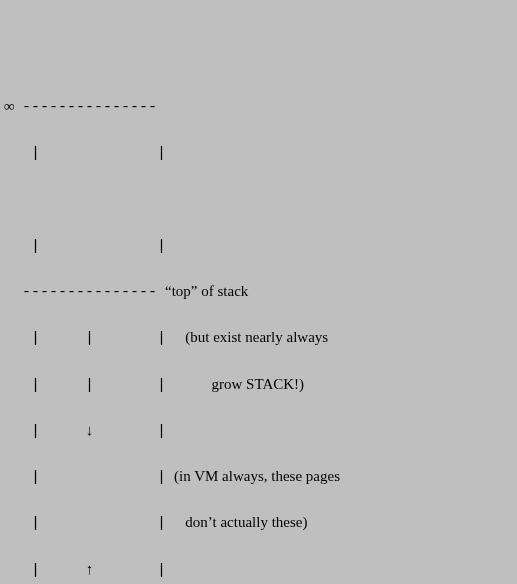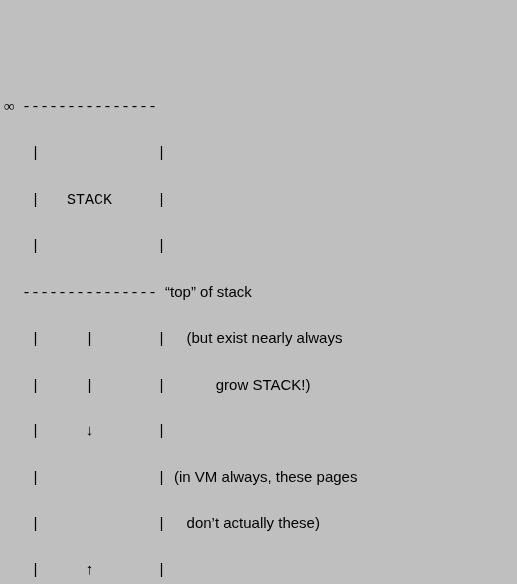--- a/index.html
+++ b/index.html
@@ -25,42 +25,42 @@
       line-height: 23px;
     }
     .ascii {
       display: inline-block;
       font-family: "Courier New", Courier, monospace;
       font-size: 15px;
       vertical-align: baseline;
     }
     .note {
       display: inline-block;
-      font-family: Liberation Sans, sans-serif;
+      font-family: Liberation Serif, serif;
       font-size: 15px;
       vertical-align: baseline;
       margin-left: 8px;
     }
     .prefix {
       display: inline-block;
       font-family: "Times New Roman", Times, serif;
       font-size: 15px;
       width: 18px;
       text-align: left;
       vertical-align: baseline;
     }
   </style>
 </head>
 <body>
 
 
 
 <div class="row"><span class="prefix">∞</span><span class="ascii">---------------</span></div>
 <div class="row"><span class="prefix"> </span><span class="ascii"> |             |</span></div>
-<div class="row"><span class="prefix"> </span><span class="ascii"> |   STACK     |</span></div>
+<div class="row"><span class="prefix"> </span></div>
 <div class="row"><span class="prefix"> </span><span class="ascii"> |             |</span></div>
 <div class="row"><span class="prefix"> </span><span class="ascii">---------------</span><span class="note">“top” of stack</span></div>
 <div class="row"><span class="prefix"> </span><span class="ascii"> |     |       |</span><span class="note">   (but exist nearly always</span></div>
 <div class="row"><span class="prefix"> </span><span class="ascii"> |     |       |</span><span class="note">          grow STACK!)</span></div>
 <div class="row"><span class="prefix"> </span><span class="ascii"> |     ↓       |</span></div>
 <div class="row"><span class="prefix"> </span><span class="ascii"> |             |</span><span class="note">(in VM always, these pages</span></div>
 <div class="row"><span class="prefix"> </span><span class="ascii"> |             |</span><span class="note">   don’t actually these)</span></div>
 <div class="row"><span class="prefix"> </span><span class="ascii"> |     ↑       |</span></div>
 
 

